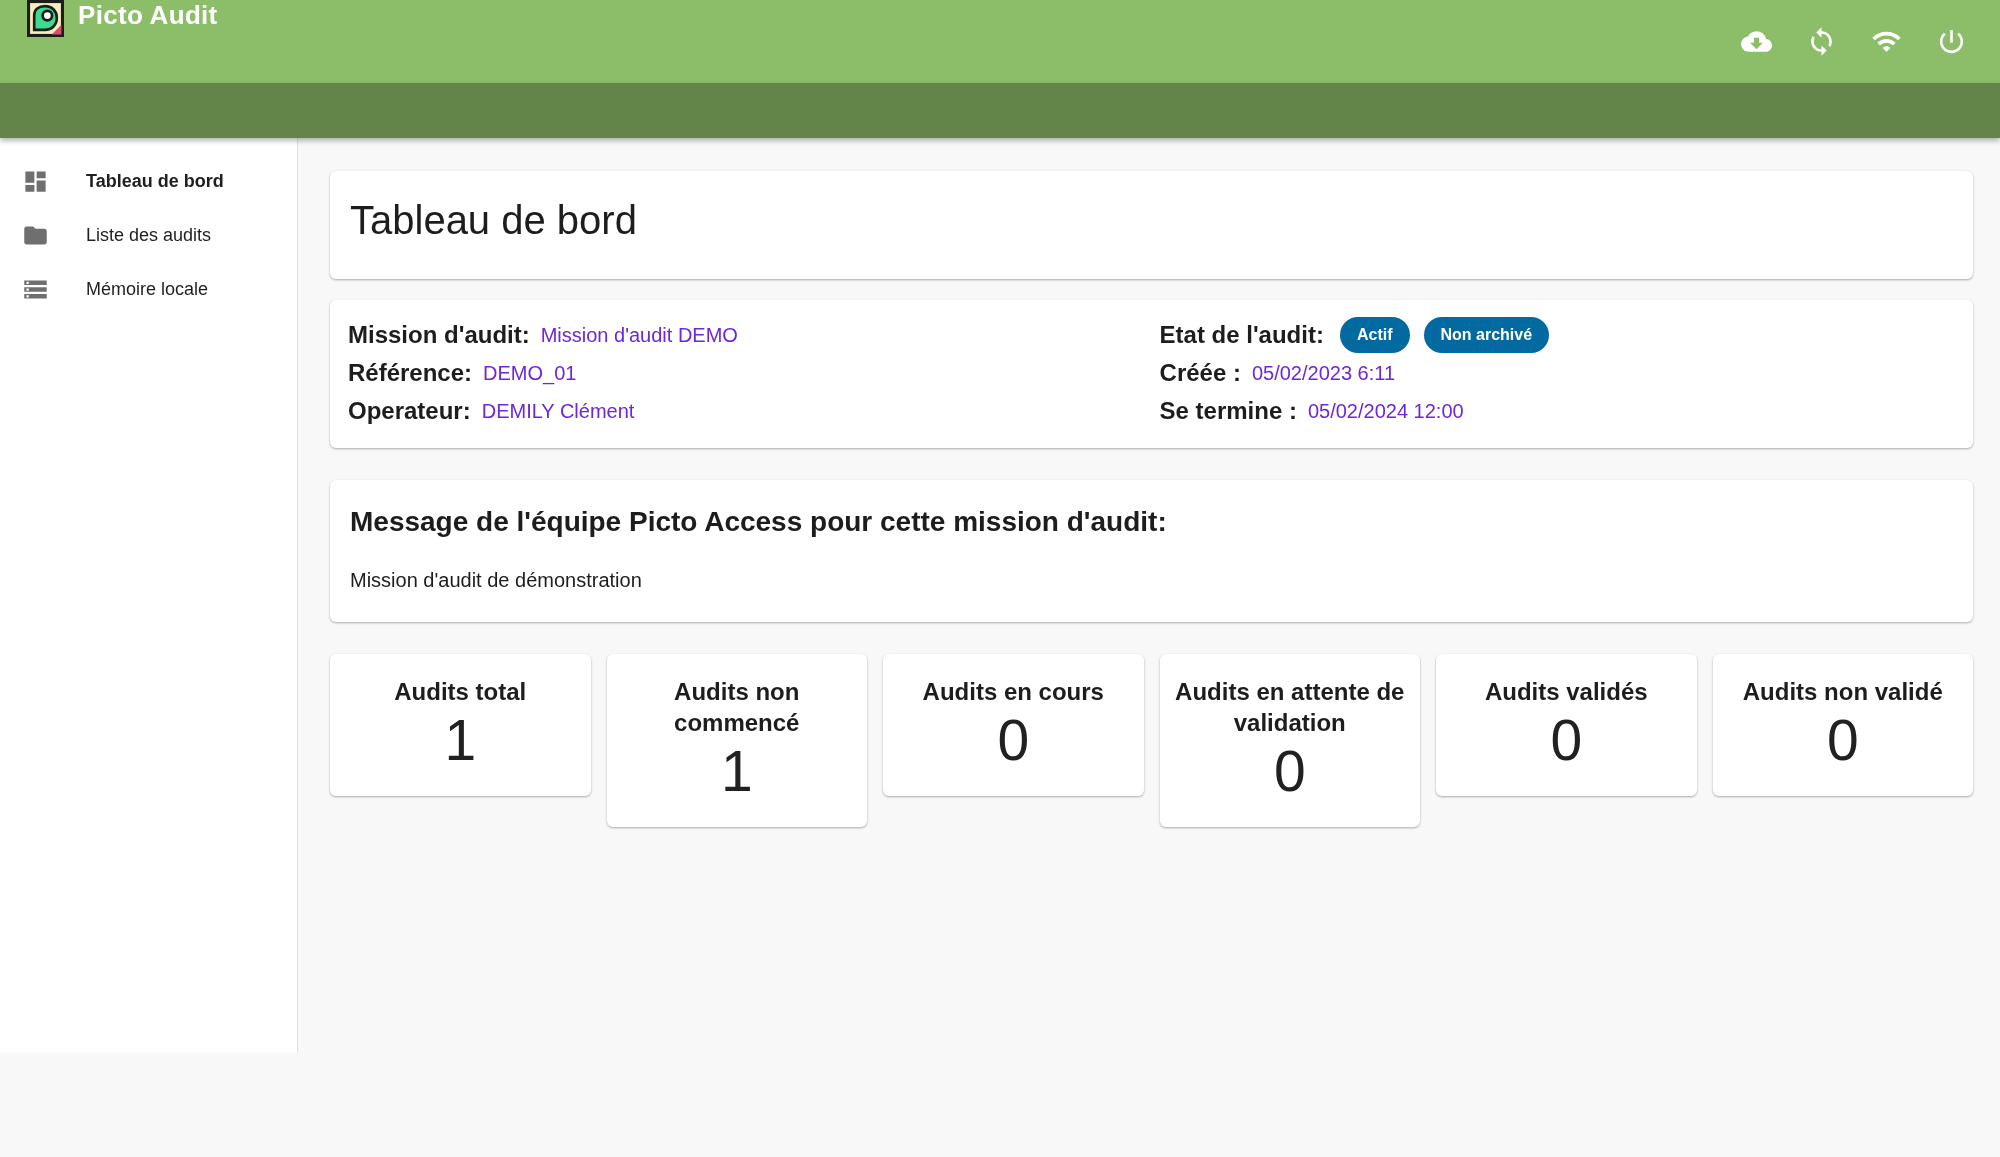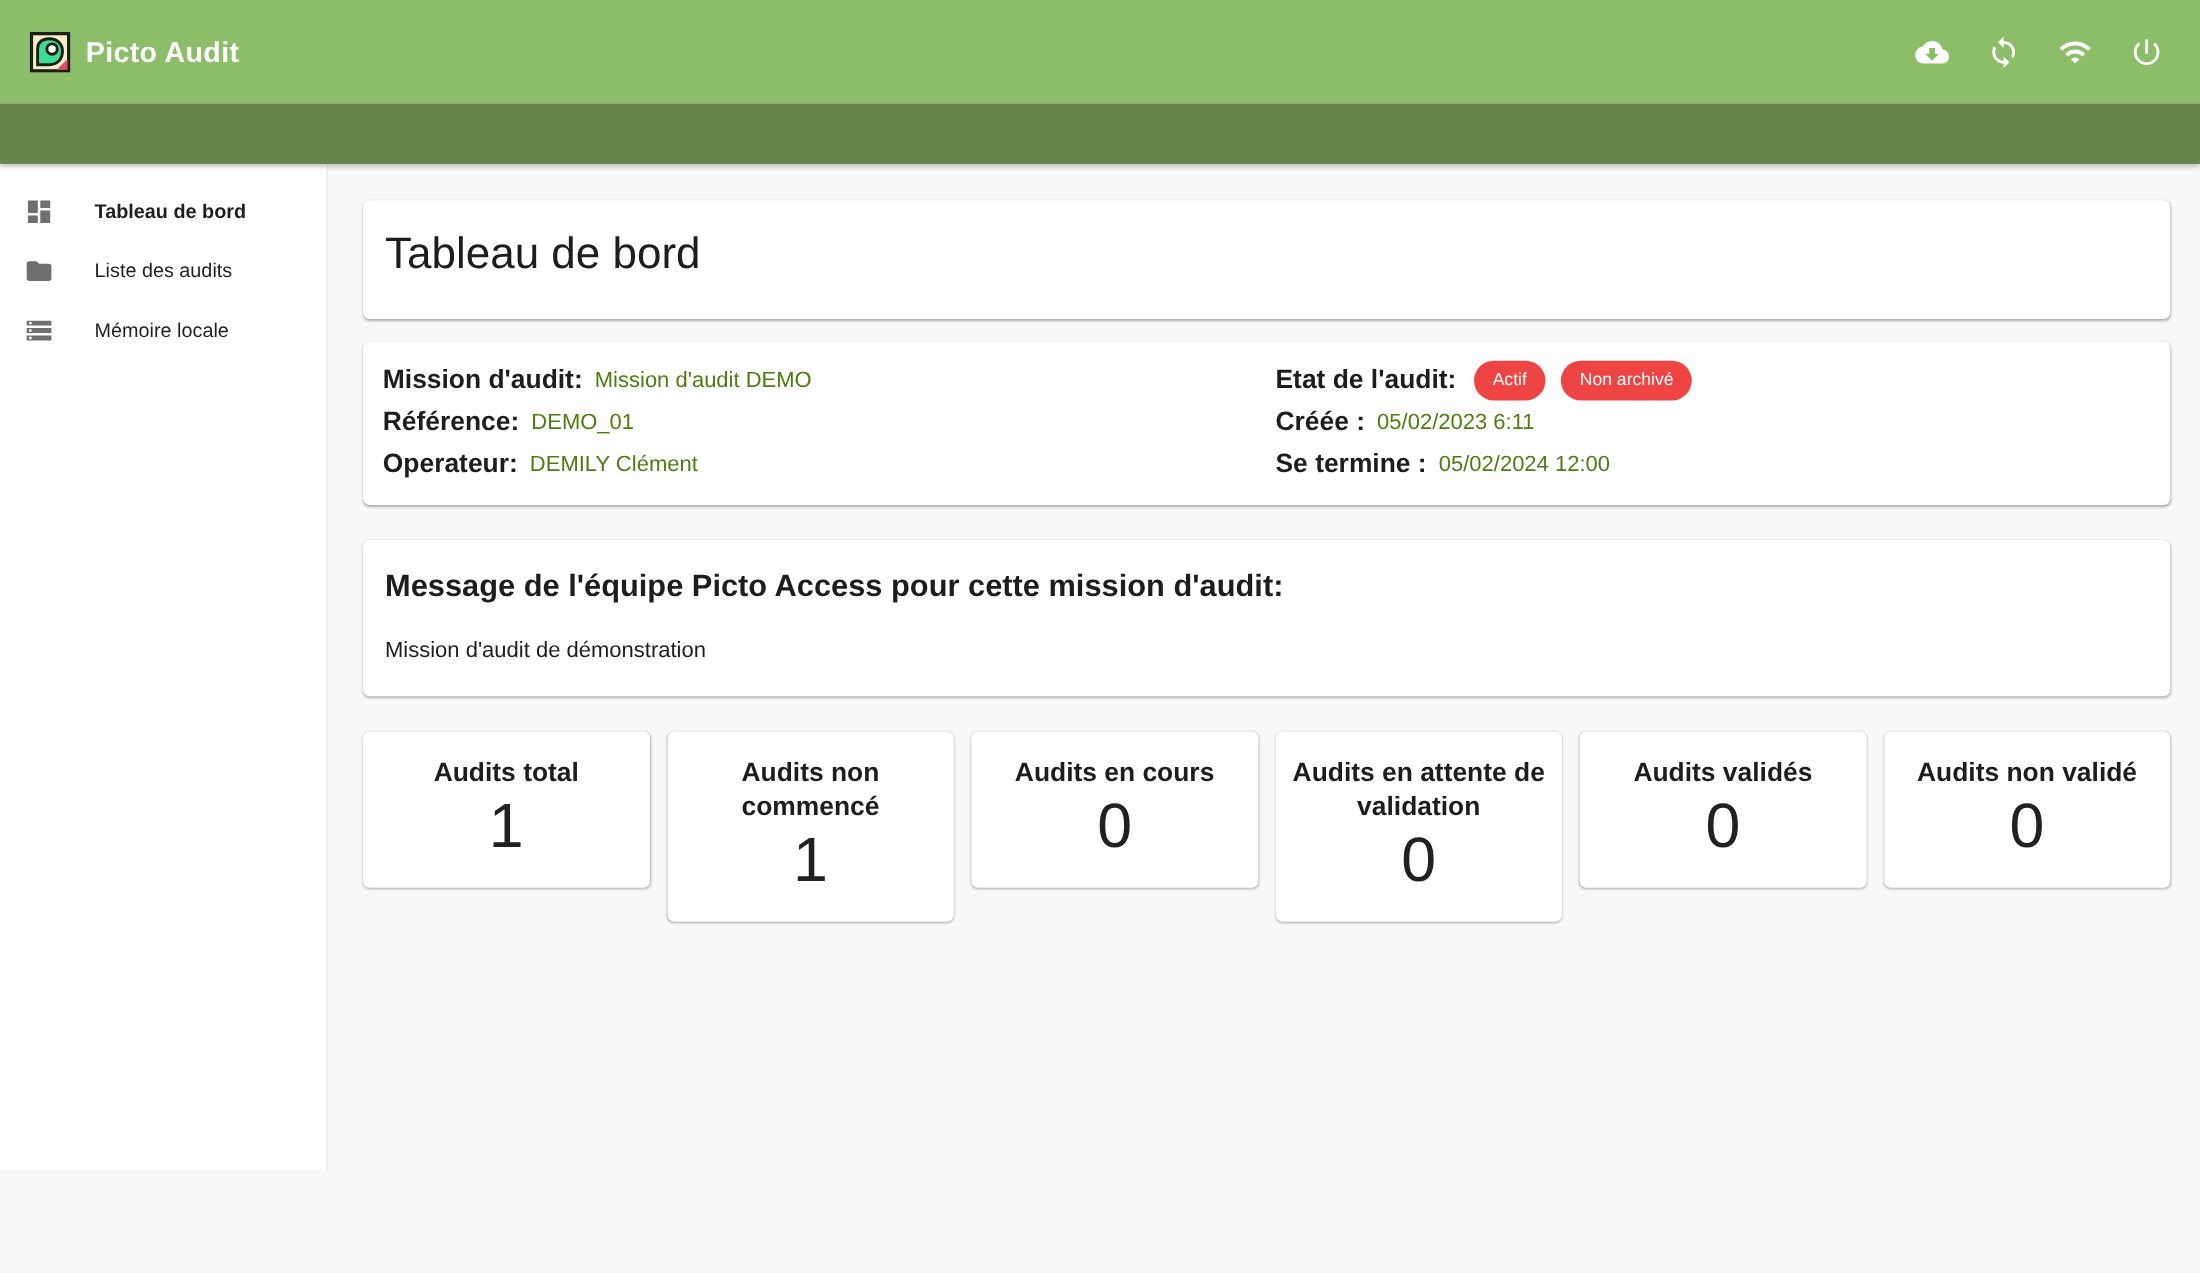--- a/index.html
+++ b/index.html
@@ -6,24 +6,23 @@
   html, body { width: 2000px; height: 1157px; }
   body {
     font-family: "Liberation Sans", sans-serif;
     background: #f8f8f8;
     color: #212121;
     overflow: hidden;
   }
 
   
   .app-header {
-    height: 94px;
+    height: 83px;
     background: #8cbd68;
     display: flex;
-    align-items: center;
     padding: 0 30px 0 27px;
   }
   .logo { width: 37px; height: 37px; display: block; }
   .app-title {
     color: #ffffff;
     font-size: 26px;
     font-weight: 700;
     margin-left: 14px;
     letter-spacing: 0.3px;
   }
@@ -88,30 +87,31 @@
   .mission-card {
     margin-top: 21px;
     padding: 16px 18px 18px 18px;
     display: flex;
     gap: 24px;
   }
   .mission-col-left { flex: 1; }
   .mission-col-right { width: 49.5%; flex-shrink: 0; }
   .m-row { display: flex; align-items: center; min-height: 38px; }
   .m-label { font-size: 24px; font-weight: 700; color: #1d1d1d; white-space: nowrap; }
-  .m-value { font-size: 20px; font-weight: 400; margin-left: 11px; color: #4d7c0f; white-space: nowrap; }
+  .m-value { font-size: 20px; font-weight: 400; margin-left: 11px; color: #6d28d9; white-space: nowrap; }
   .badges { display: flex; align-items: center; gap: 14px; margin-left: 16px; }
   .badge {
-    background: #ef4444;
+    background: #0369a1;
     color: #ffffff;
     font-size: 16px;
     line-height: 1;
     padding: 10px 17px;
     border-radius: 20px;
     white-space: nowrap;
+    font-weight: bold;
   }
 
   
   .message-card { margin-top: 32px; padding: 26px 20px 30px 20px; }
   .message-title { font-size: 28px; font-weight: 700; color: #1d1d1d; }
   .message-body { font-size: 20px; font-weight: 400; margin-top: 31px; color: #1d1d1d; }
 
   
   .stats-row {
     margin-top: 32px;

